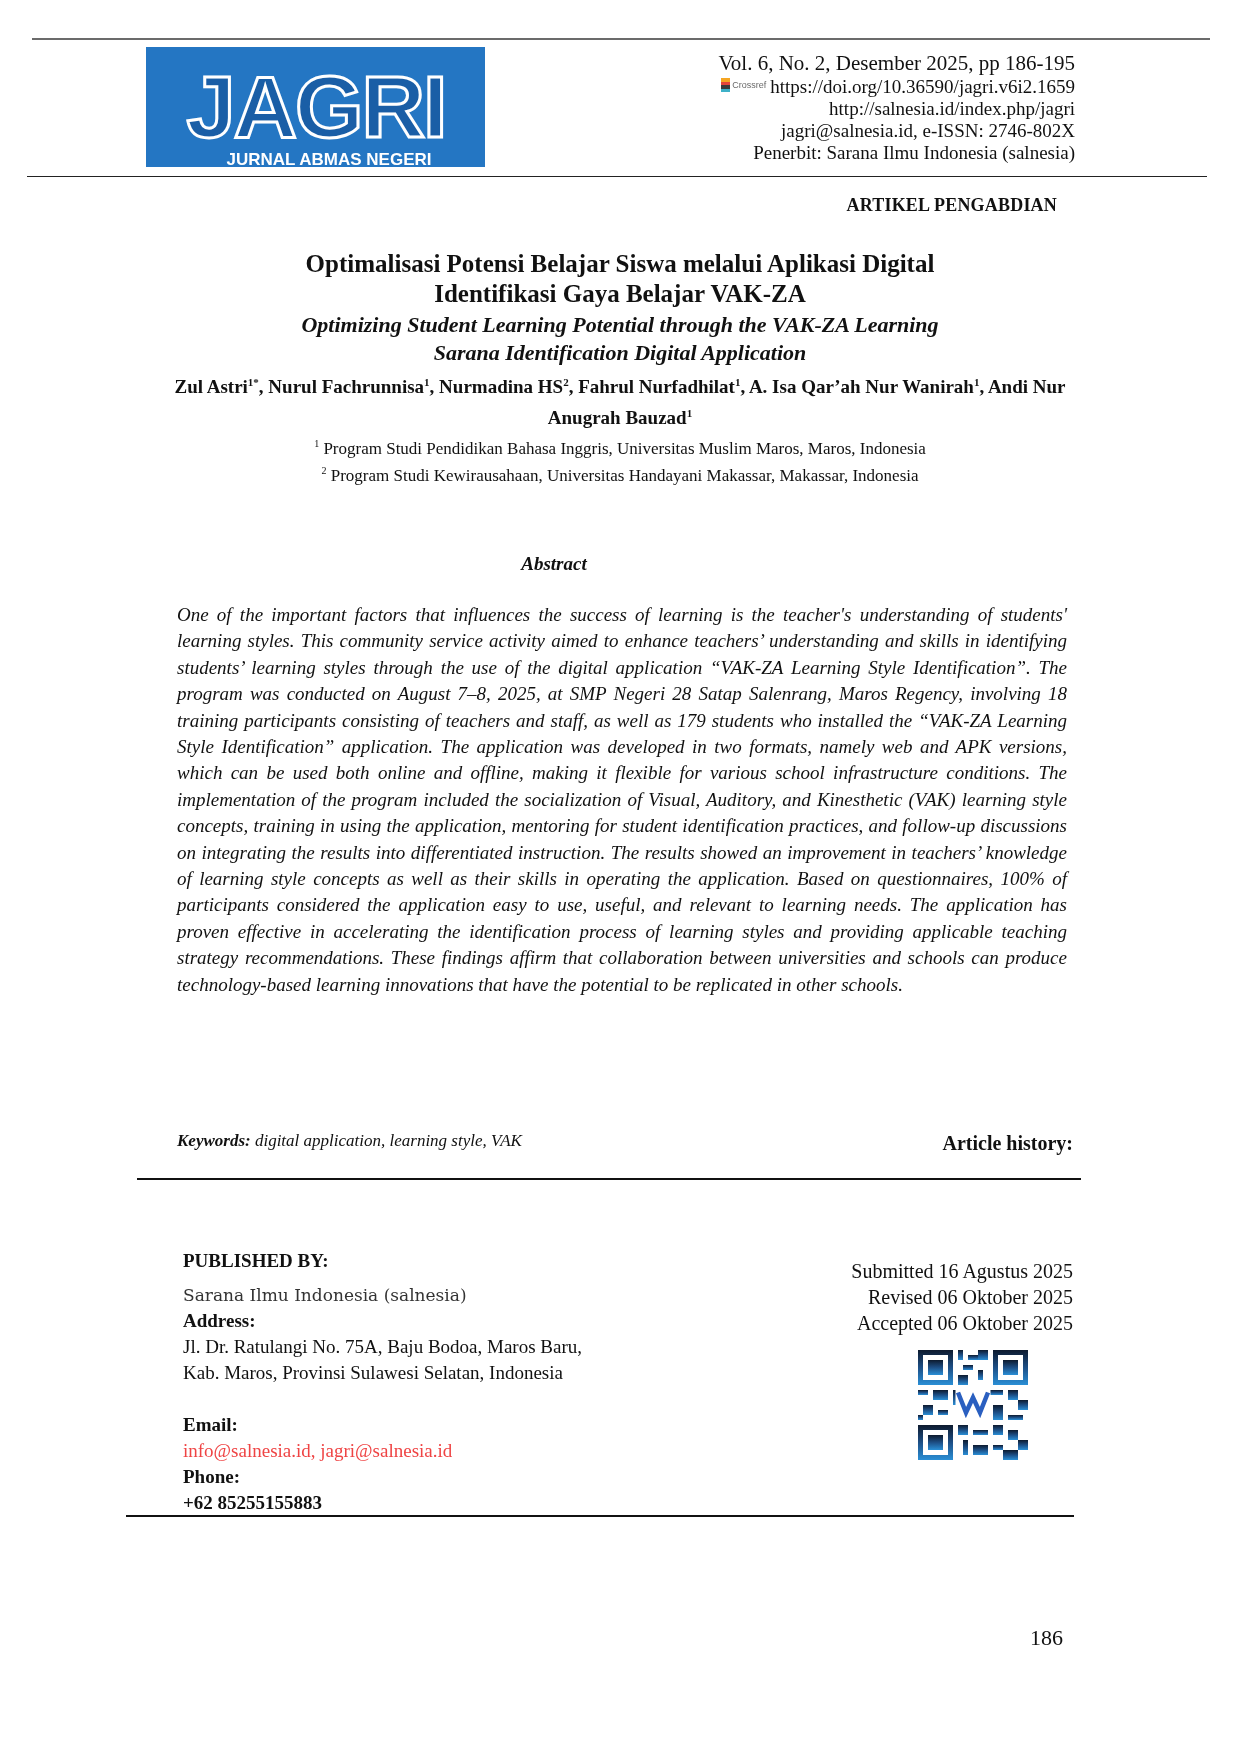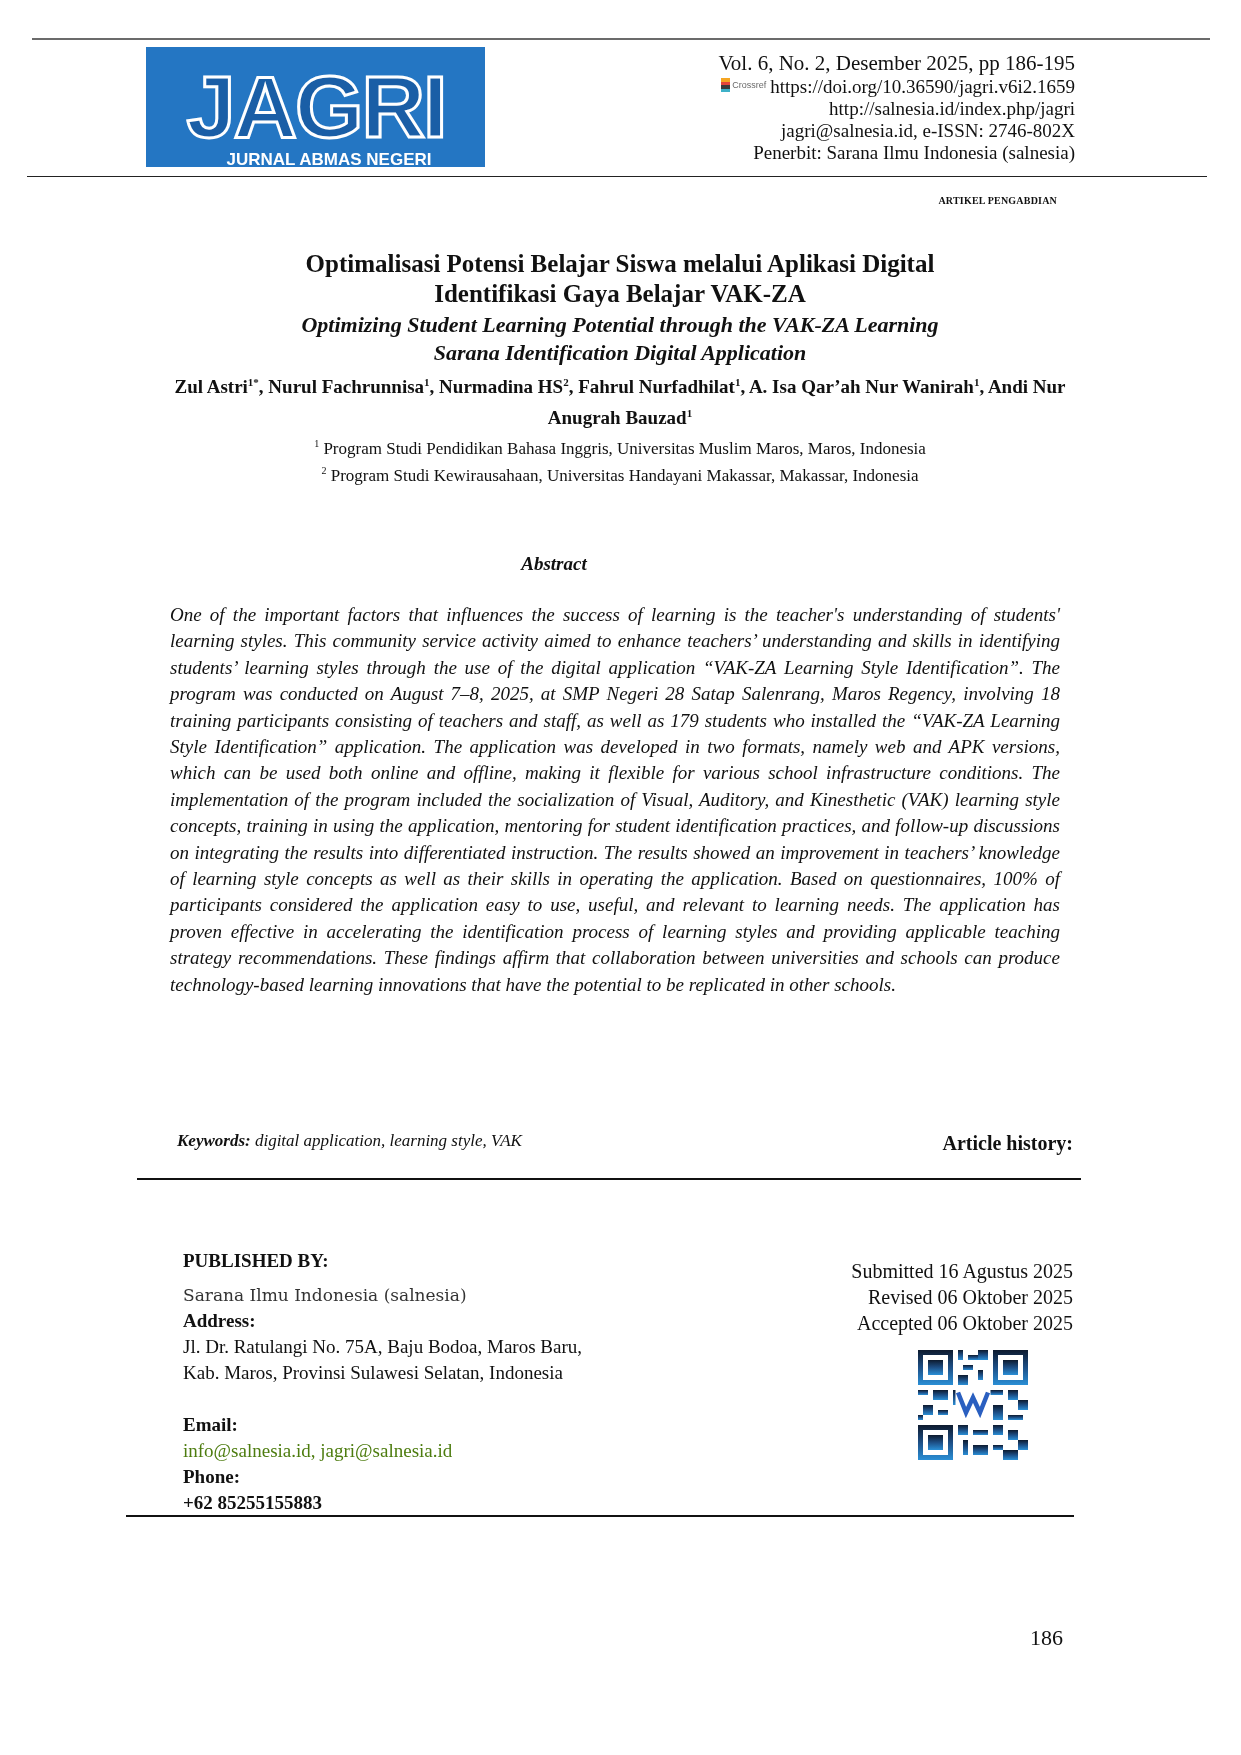--- a/index.html
+++ b/index.html
@@ -16,44 +16,44 @@
 
   .meta { right: 166px; top: 52px; text-align: right; font-size: 19px; line-height: 22px; }
   .meta .line { white-space: nowrap; }
   .meta .vol { font-size: 21px; }
   .crossref { display: inline-flex; align-items: center; gap: 2px; margin-right: 4px;
               vertical-align: 1px; }
   .crossref .mark { display: inline-block; width: 9px; height: 14px; position: relative; }
   .crossref .mark i { position: absolute; left: 0; width: 9px; height: 3.5px; }
   .crossref .txt { font-family: "Liberation Sans", sans-serif; font-size: 9px; color: #6a6a6a; }
 
-  .artikel { right: 184px; top: 195px; font-size: 10px; font-weight: bold; letter-spacing: 0.2px; }
+  .artikel { right: 184px; top: 195px; font-size: 18px; font-weight: bold; letter-spacing: 0.2px; }
 
   .title-block { left: 160px; width: 920px; top: 249px; text-align: center; }
   .title-id { font-size: 25px; font-weight: bold; line-height: 30px; }
   .title-en { font-size: 22px; font-weight: bold; font-style: italic; line-height: 28px; margin-top: 2px; }
   .authors { font-size: 19px; font-weight: bold; line-height: 26px; margin-top: 2px; font-family: Liberation Serif, serif; }
   .authors sup { font-size: 11px; }
   .affil { font-size: 17px; line-height: 23px; }
   .affil sup { font-size: 10px; }
 
   .abstract-head { left: 0; width: 1108px; top: 553px; text-align: center;
                    font-size: 19px; font-weight: bold; font-style: italic; }
-  .abstract { left: 170px; width: 890px; top: 602px; font-size: 19px; font-style: italic;
+  .abstract { left: 177px; width: 890px; top: 602px; font-size: 19px; font-style: italic;
               line-height: 26.4px; text-align: justify; }
   .keywords { left: 177px; top: 1131px; font-size: 17px; font-style: italic; }
   .keywords b { font-weight: bold; }
 
   .rule-mid { left: 137px; top: 1178px; width: 944px; height: 2px; background: #111; }
   .history-label { right: 168px; top: 1132px; font-size: 20px; font-weight: bold; }
 
   .pub { left: 183px; top: 1248px; font-size: 19px; line-height: 26px; }
   .pub .h { font-weight: bold; }
   .pub .name { color: #333; font-family: "DejaVu Serif", serif; font-size: 17px; margin-top: 8px; }
-  .pub .link { color: #4d7c0f; }
+  .pub .link { color: #ef4444; }
   .pub .gap { height: 26px; }
 
   .dates { right: 168px; top: 1258px; text-align: right; font-size: 20px; line-height: 26px; }
 
   .qr { left: 918px; top: 1350px; width: 110px; height: 110px; }
 
   .rule-bottom { left: 126px; top: 1515px; width: 948px; height: 2px; background: #111; }
 
   .page-num { right: 178px; top: 1625px; font-size: 22px; }
 </style>

